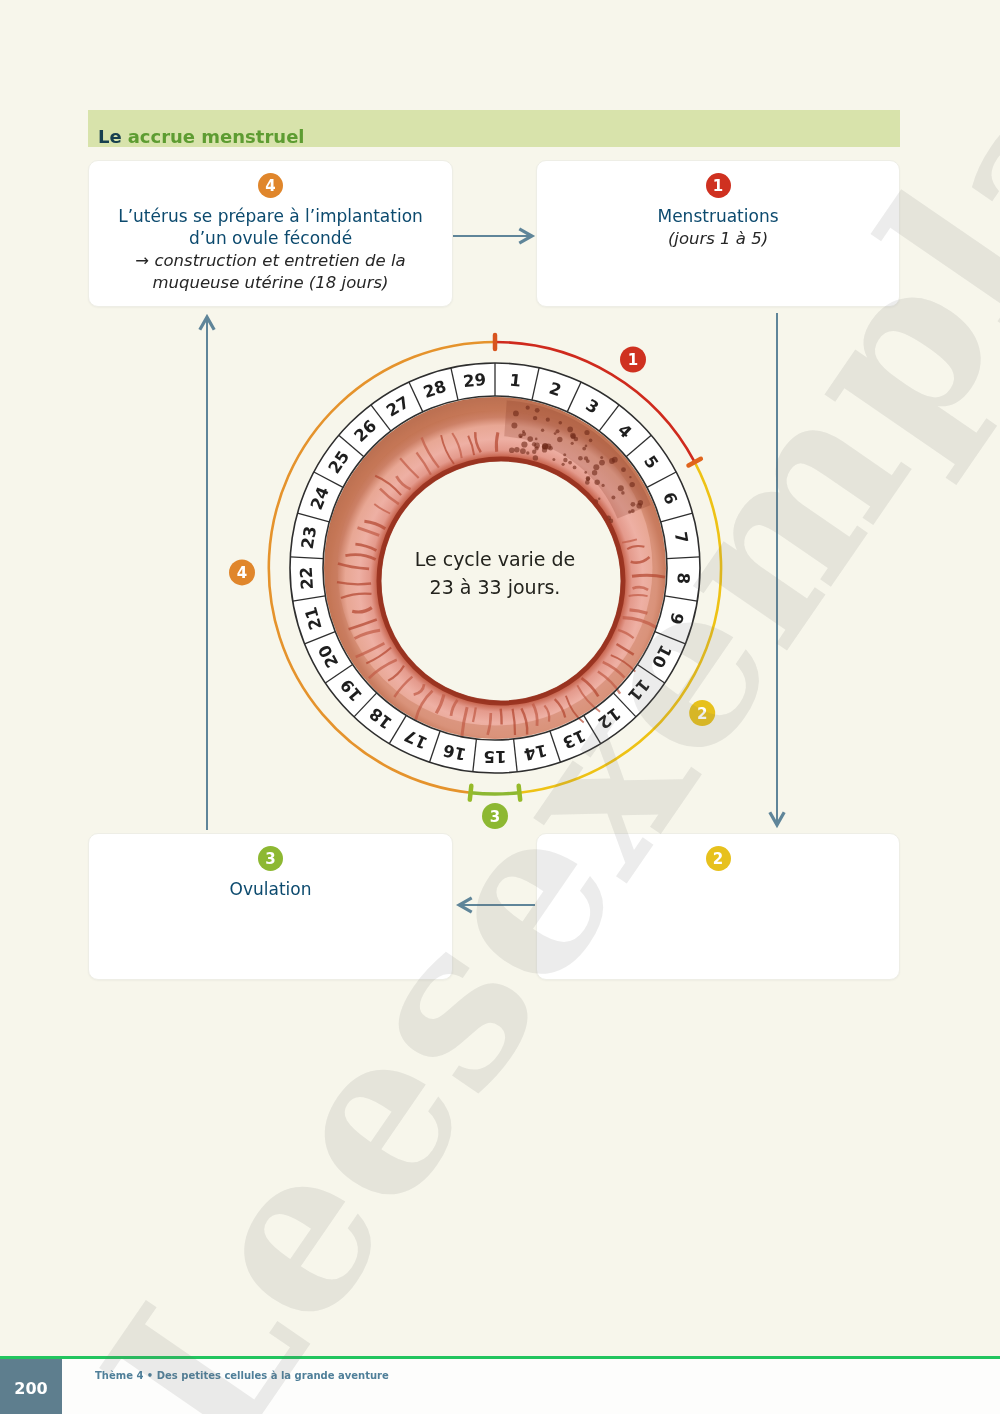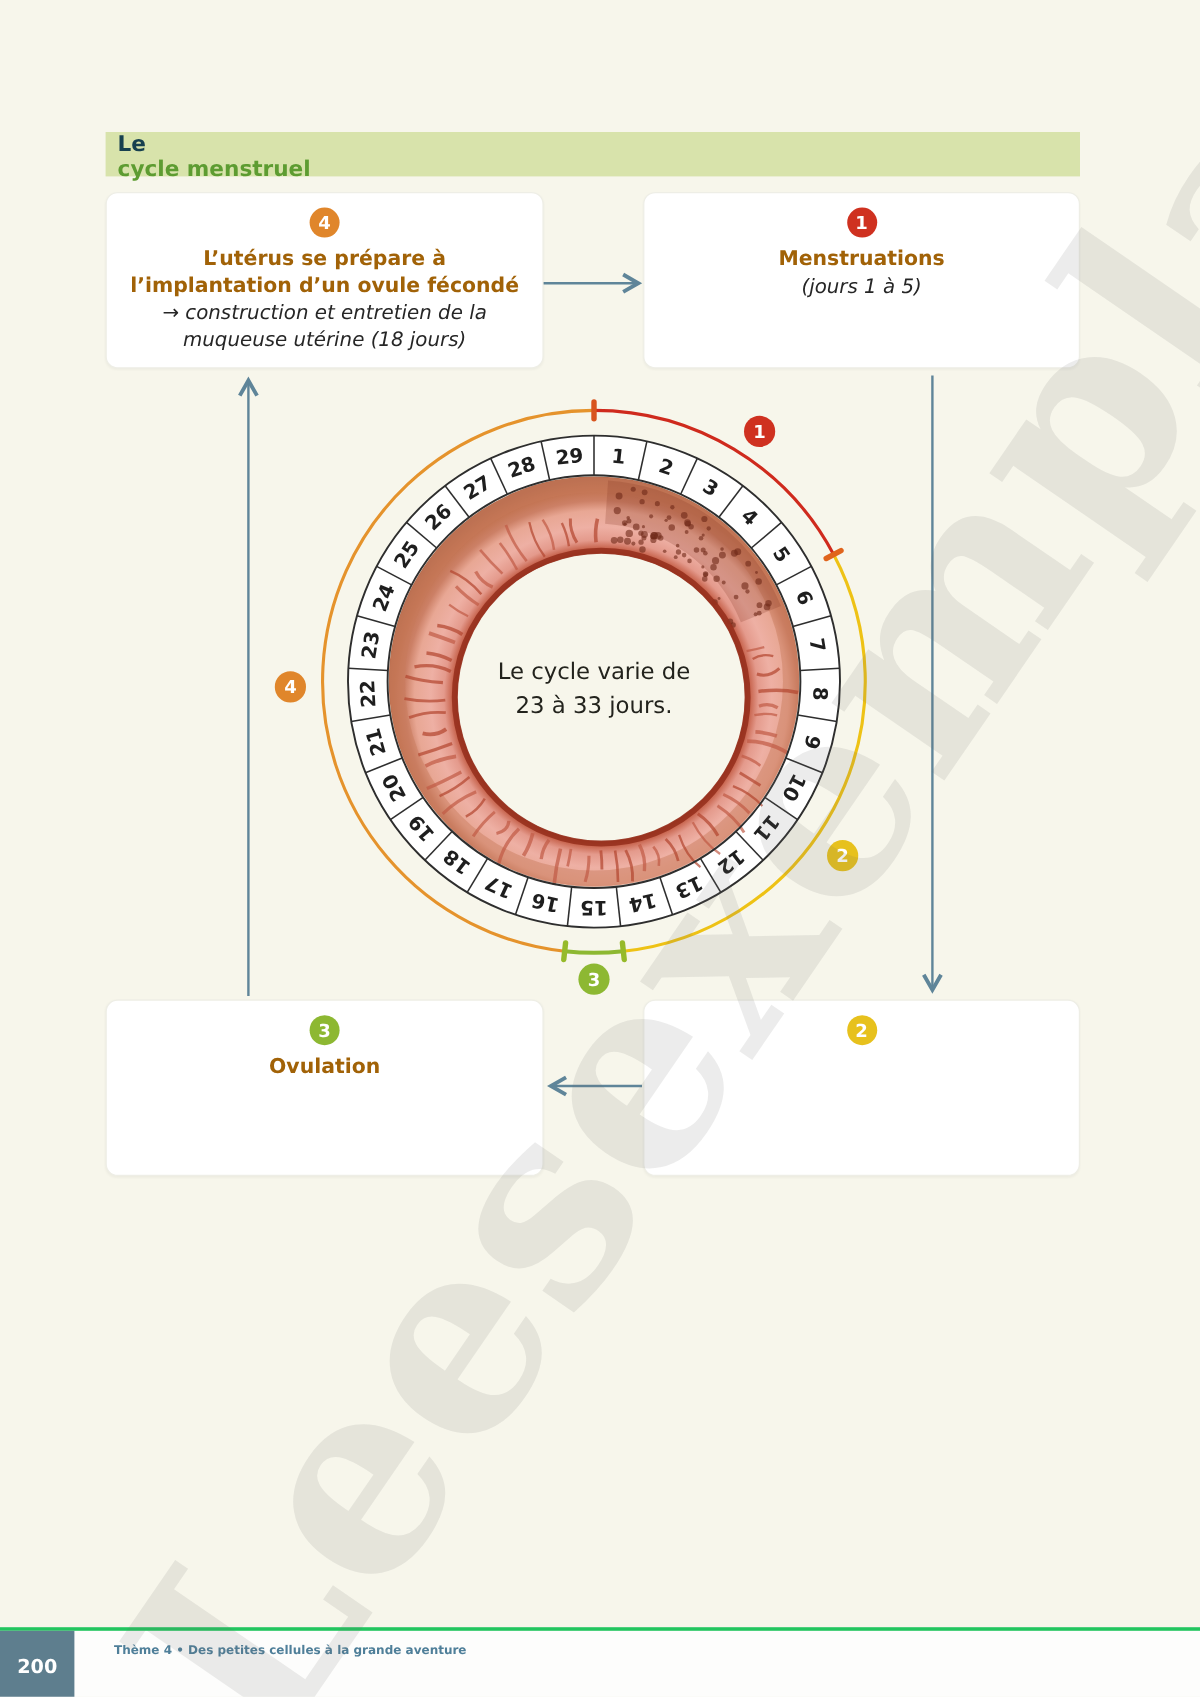--- a/index.html
+++ b/index.html
@@ -3,42 +3,42 @@
 <meta charset="utf-8">
 <style>
   html,body{margin:0;padding:0;}
   body{
     width:1000px;height:1414px;position:relative;overflow:hidden;
     background:#f7f6eb;
     font-family:"DejaVu Sans","Liberation Sans",sans-serif;
   }
   .title-bar{
     position:absolute;left:88px;top:110px;width:812px;height:37px;
-    background:#d8e3ab;display:flex;align-items:flex-start;
+    background:#d8e3ab;display:flex;align-items:flex-end;
     padding-left:10px;box-sizing:border-box;
-    font-size:18px;font-weight:bold;z-index:4;flex-direction:column;
+    font-size:18px;font-weight:bold;z-index:4;
   }
   .title-le{color:#17404f;margin-right:6px;}
   .title-rest{color:#5d9c31;}
   .card{
     position:absolute;background:#ffffff;border-radius:10px;
     box-sizing:border-box;text-align:center;padding:12px 18px;
     border:1px solid #eeeee6;box-shadow:0 1px 2px rgba(0,0,0,0.04);
     z-index:4;
   }
   .card-4{left:88px;top:160px;width:365px;height:147px;}
   .card-1{left:536px;top:160px;width:364px;height:147px;}
   .card-3{left:88px;top:833px;width:365px;height:147px;}
   .card-2{left:536px;top:833px;width:364px;height:147px;}
   .badge{
     display:inline-flex;width:25px;height:25px;border-radius:50%;
     color:#fff;font-weight:bold;font-size:15px;
     align-items:center;justify-content:center;margin-bottom:7px;
   }
-  .card-title{font-weight:bold;color:#a16207;font-size:17px;line-height:22px;}
+  .card-title{font-weight:normal;color:#0c4a6e;font-size:17px;line-height:22px;}
   .card-body{color:#262626;font-size:16.5px;line-height:22px;margin-top:1px;font-style:italic;}
   .card-body sup{font-size:11px;}
   .arrows-layer{position:absolute;left:0;top:0;z-index:2;}
   .diagram{position:absolute;left:215px;top:288px;z-index:3;}
   .footer{
     position:absolute;left:0;top:1356px;width:1000px;height:58px;
     background:#fdfdfc;border-top:3px solid #22c55e;z-index:5;
   }
   .page-num{
     position:absolute;left:0;top:0;width:62px;height:58px;background:#5e7e8e;
@@ -68,21 +68,21 @@
     </marker>
   </defs>
   <path d="M452,236 H531" fill="none" stroke="#5f8599" stroke-width="2" marker-end="url(#ah)"></path>
   <path d="M777,313 V824" fill="none" stroke="#5f8599" stroke-width="2" marker-end="url(#ah)"></path>
   <path d="M535,905 H460" fill="none" stroke="#5f8599" stroke-width="2" marker-end="url(#ah)"></path>
   <path d="M207,830 V318" fill="none" stroke="#5f8599" stroke-width="2" marker-end="url(#ah)"></path>
 </svg>
 
 <div class="title-bar">
   <span class="title-le">Le</span>
-  <span class="title-rest">cycle menstruel</span>
+  <span class="title-rest">accrue menstruel</span>
 </div>
 
 <div class="card card-4">
   <span class="badge" style="background: rgb(224, 134, 43);">4</span>
   <div class="card-title">L’utérus se prépare à l’implantation d’un ovule fécondé</div>
   <div class="card-body">→ construction et entretien de la muqueuse utérine (18 jours)</div>
 </div>
 
 <div class="card card-1">
   <span class="badge" style="background: rgb(207, 49, 32);">1</span>

